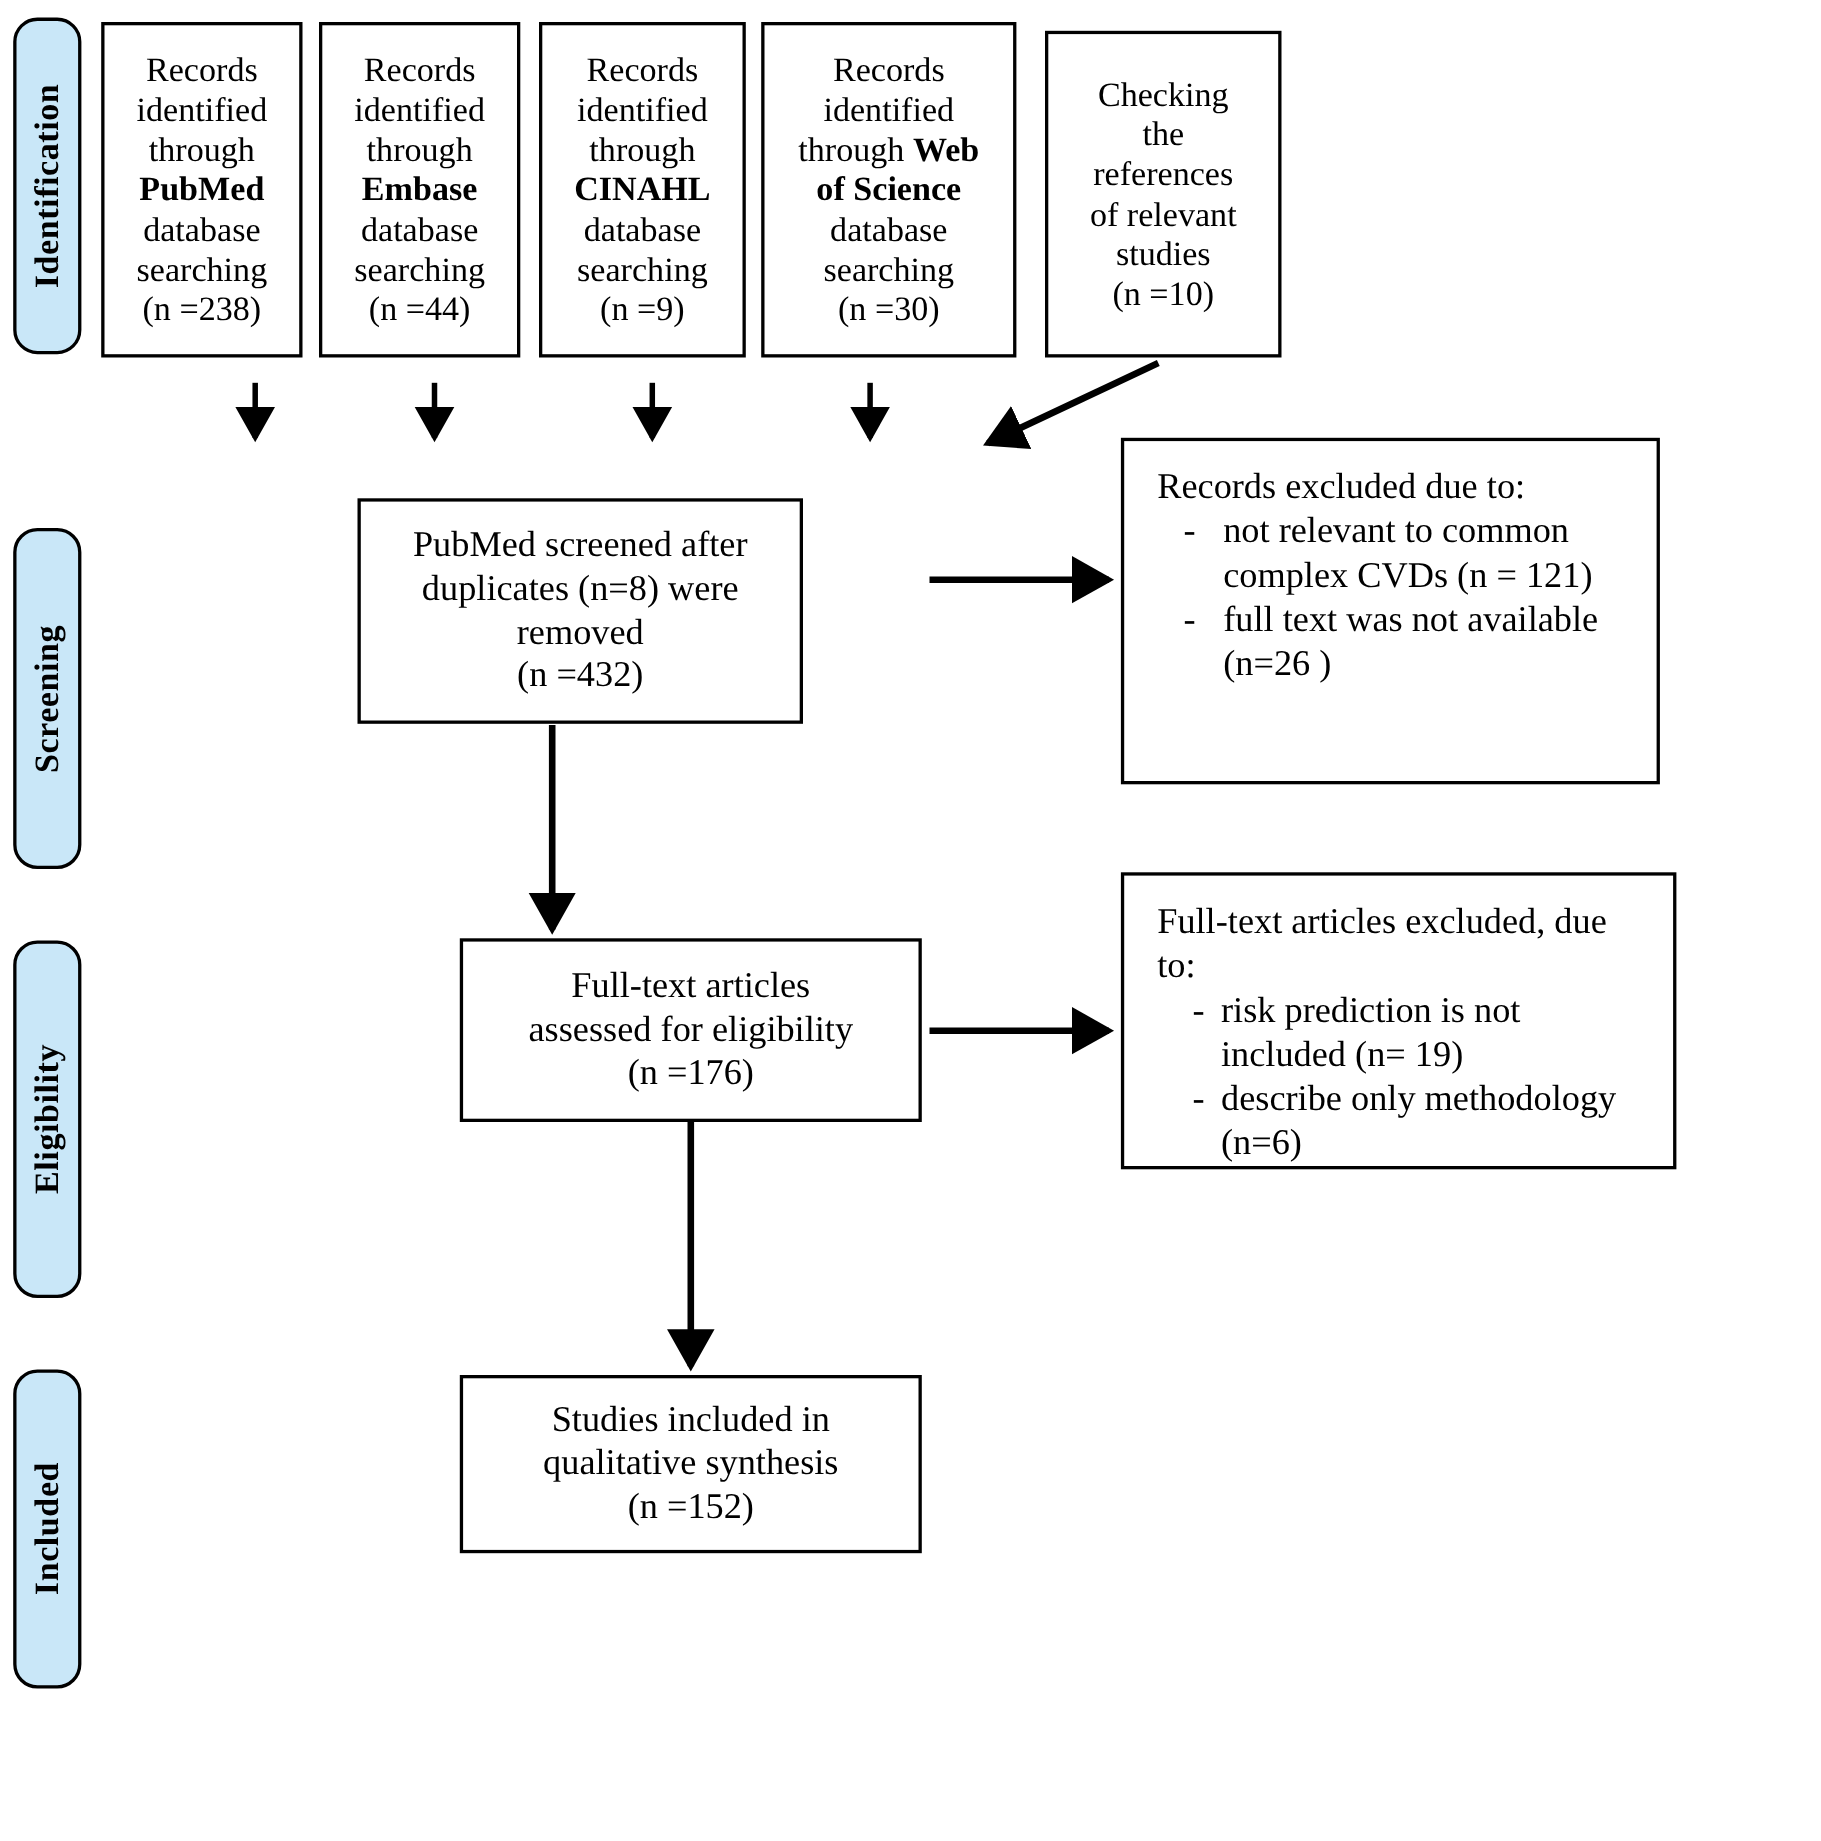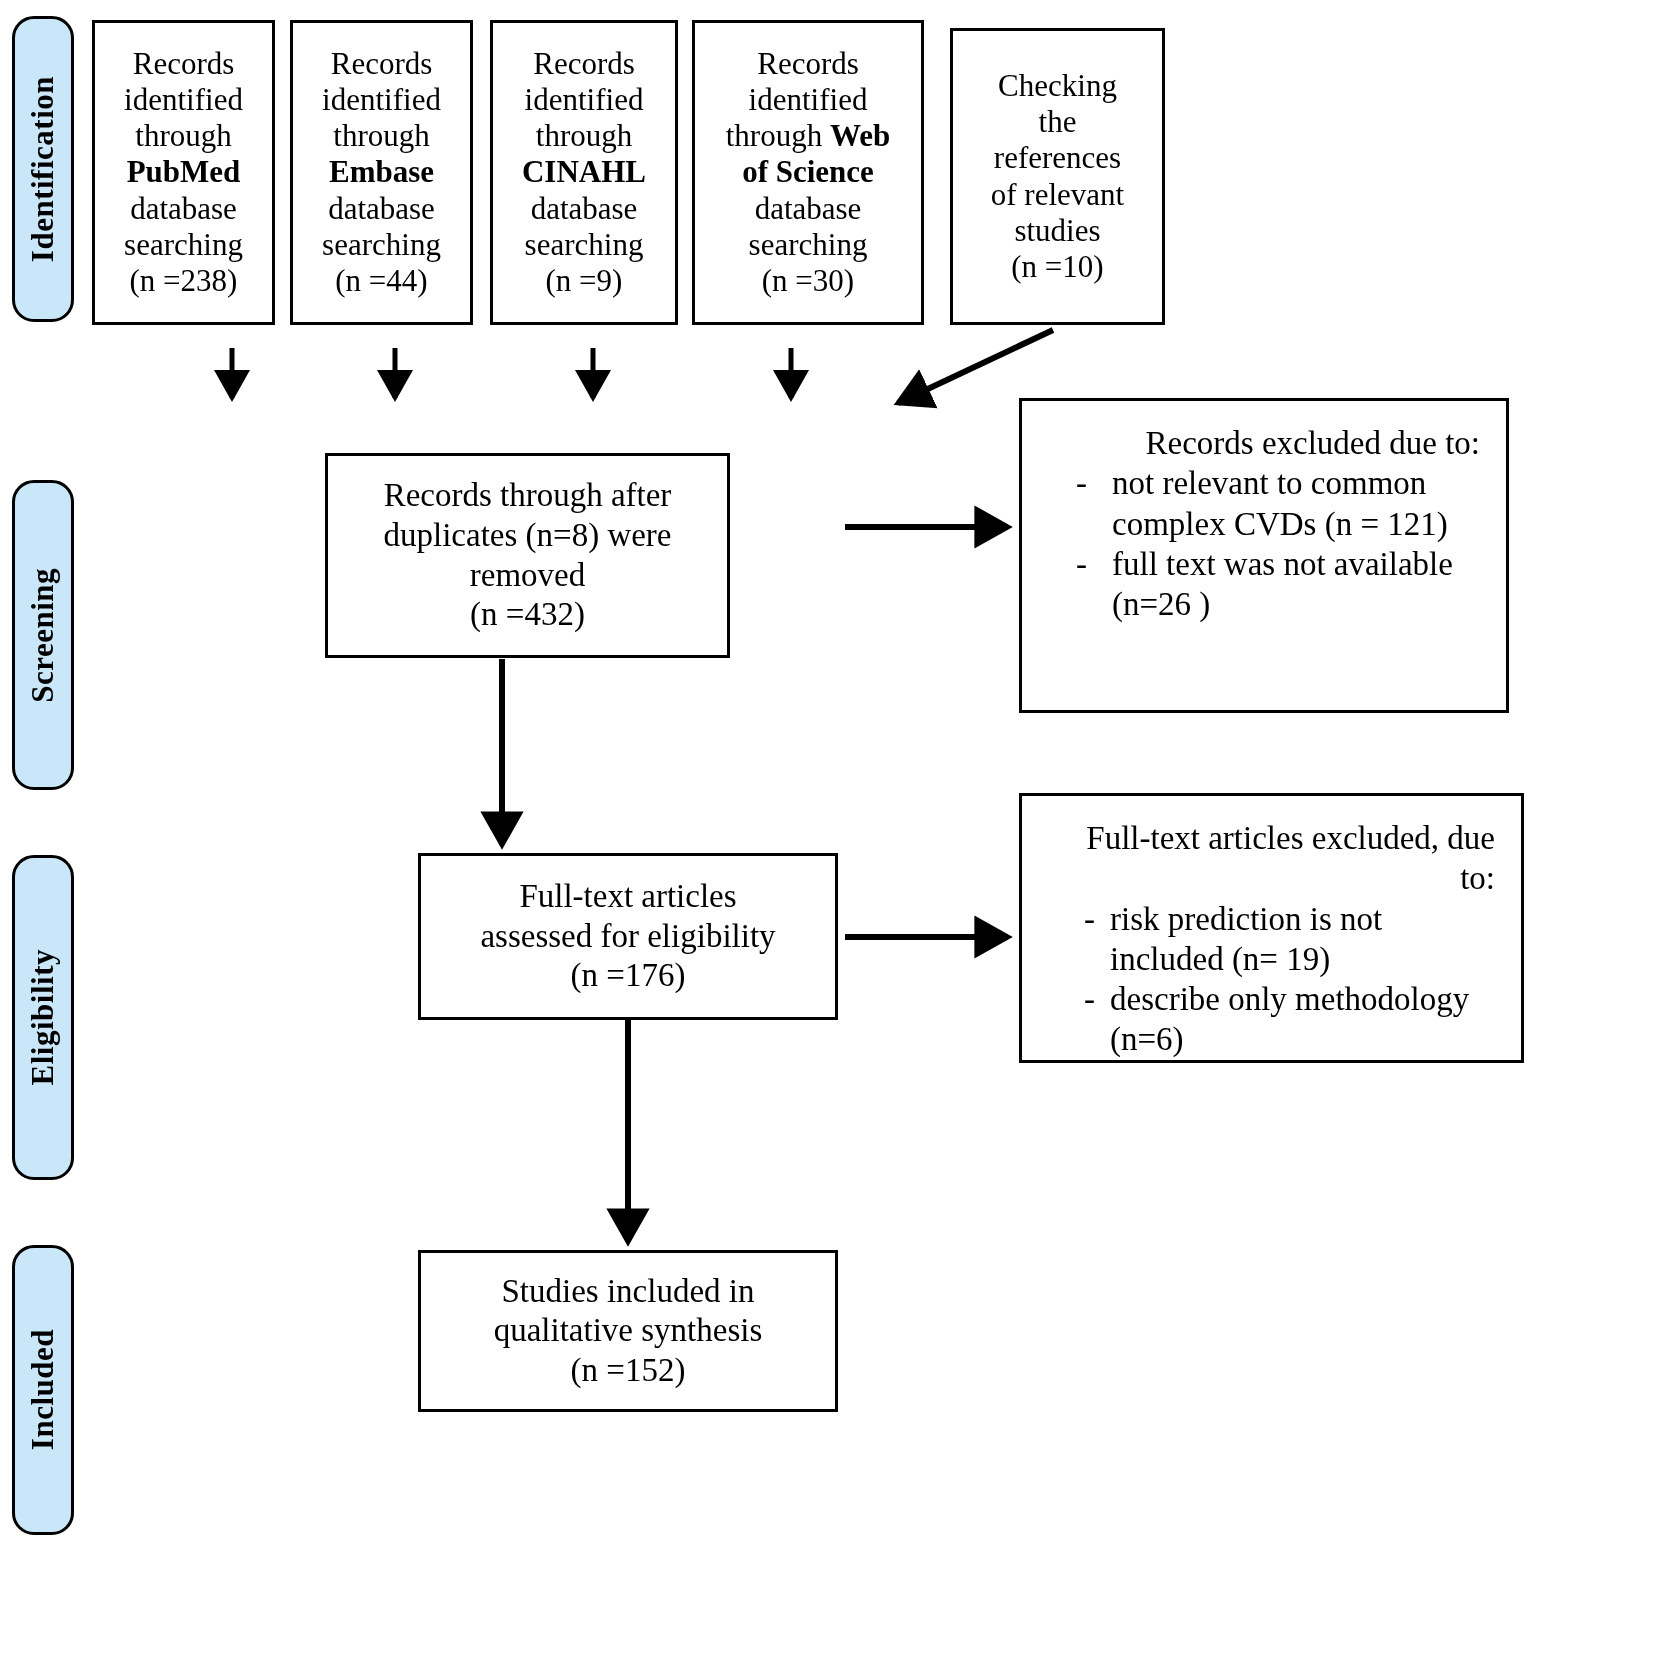--- a/index.html
+++ b/index.html
@@ -62,21 +62,21 @@
   .center-box { font-size: 33px; line-height: 1.2; }
 
   
   .excl-box {
     font-size: 33px;
     line-height: 1.22;
     align-items: stretch;
     justify-content: flex-start;
     padding: 22px 26px 10px 30px;
   }
-  .excl-box .headline { text-align: right; display: block; width: 100%; }
+  .excl-box .headline { text-align: left; display: block; width: 100%; }
   .excl-box ul { list-style: none; margin: 0; padding: 0; }
   .excl-box li {
     position: relative;
     text-align: left;
     padding-left: 42px;
     margin-left: 18px;
   }
   .excl-box li .dash {
     position: absolute;
     left: 6px;
@@ -181,21 +181,21 @@
   <div class="flow-box ident-box" style="left:950px; top:28px; width:215px; height:297px;">
     <span class="line">Checking</span>
     <span class="line">the</span>
     <span class="line">references</span>
     <span class="line">of relevant</span>
     <span class="line">studies</span>
     <span class="line">(n =10)</span>
   </div>
 
   <div class="flow-box center-box" style="left:325px; top:453px; width:405px; height:205px;">
-    <span class="line">Records through after</span>
+    <span class="line">PubMed screened after</span>
     <span class="line">duplicates (n=8) were</span>
     <span class="line">removed</span>
     <span class="line">(n =432)</span>
   </div>
 
   <div class="flow-box excl-box" style="left:1019px; top:398px; width:490px; height:315px;">
     <span class="headline">Records excluded due to:</span>
     <ul>
       <li><span class="dash">-</span><span>not relevant to common complex CVDs (n = 121)</span></li>
       <li><span class="dash">-</span><span>full text was not available (n=26 )</span></li>

